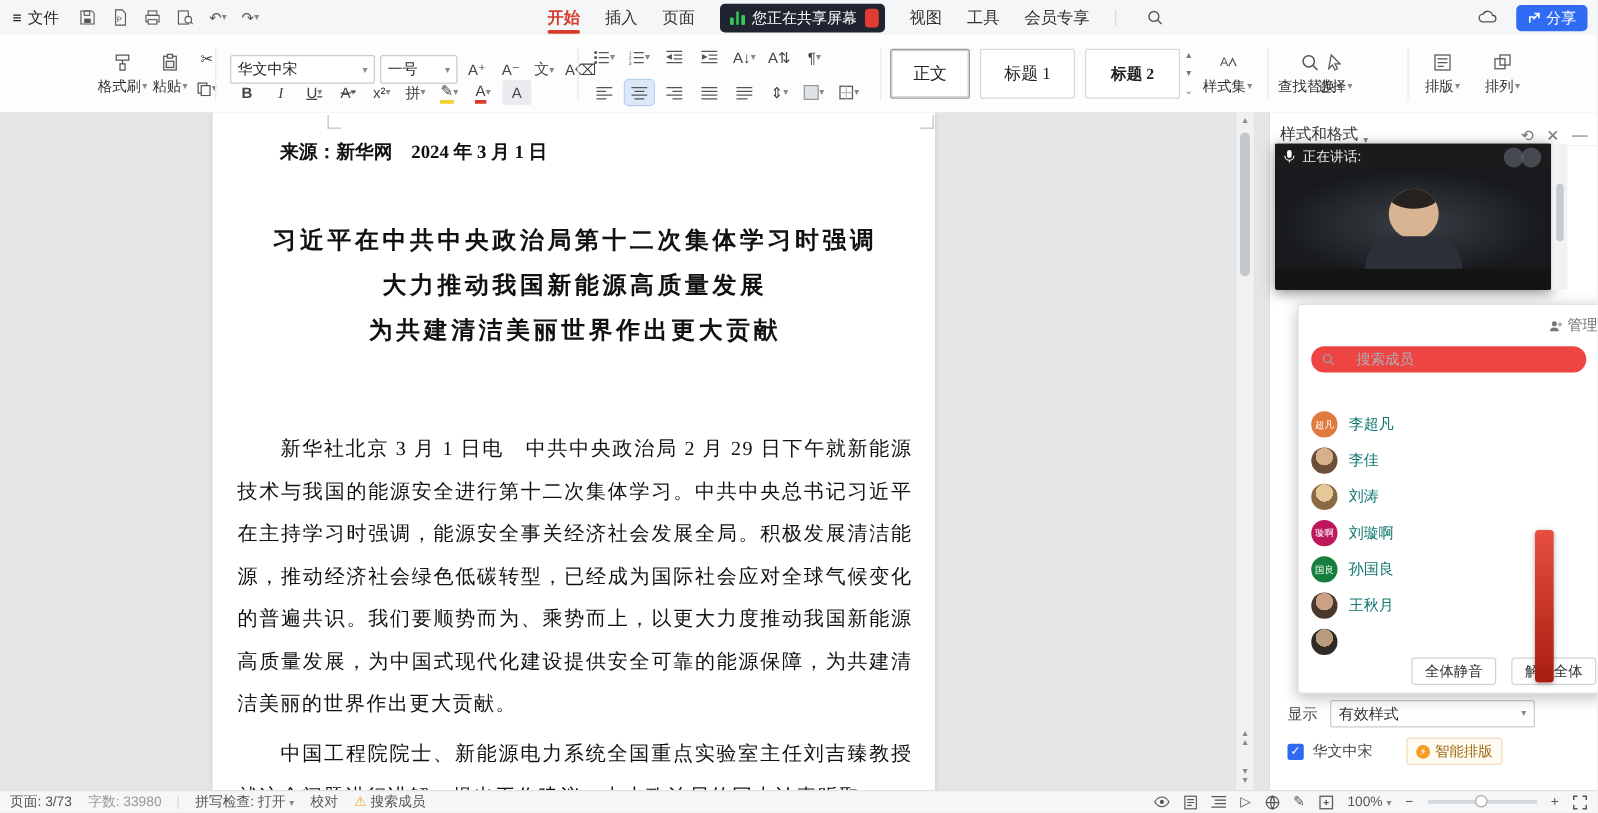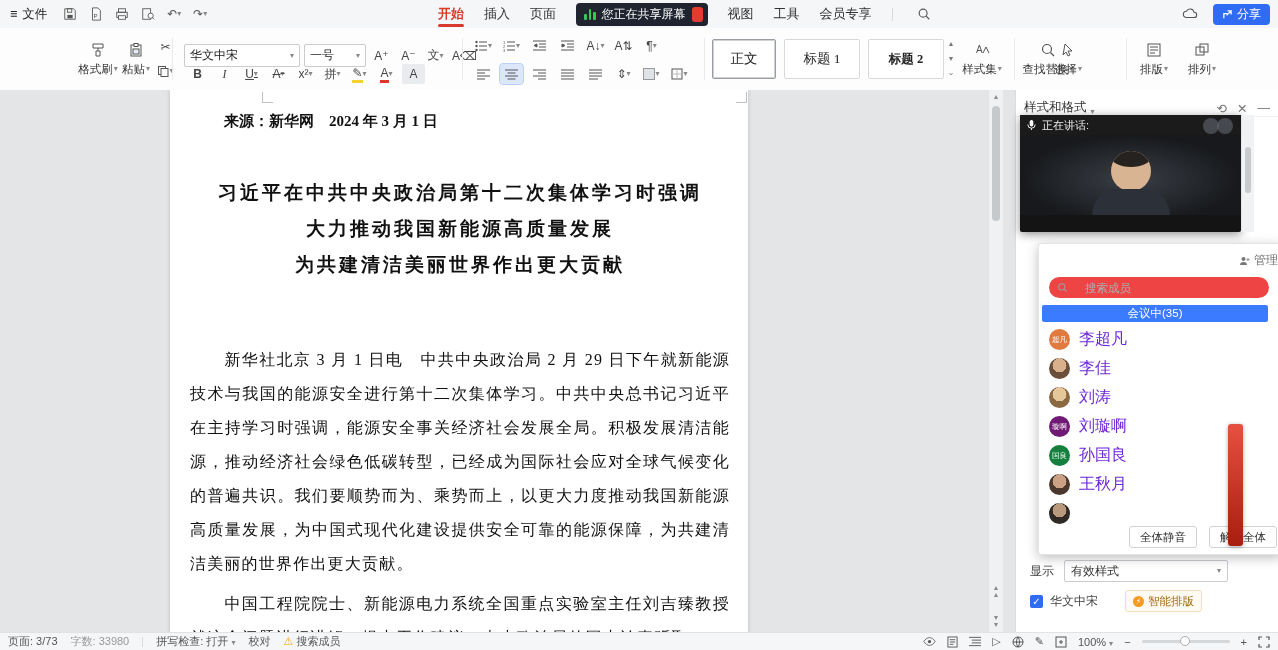--- a/index.html
+++ b/index.html
@@ -98,21 +98,21 @@
   .m-search{position:absolute;left:10px;top:33px;width:220px;height:21px;border-radius:11px;background:#ef4444;
             display:flex;align-items:center;gap:15px;padding:0 8px;box-sizing:border-box}
   .m-search input{border:none;outline:none;background:transparent;font-size:11.5px;color:#333;width:160px}
   .m-search input::placeholder{color:#aab0b6}
   .m-bluebar{position:absolute;left:3px;top:61px;width:226px;height:17px;background:#3a7bff;border-radius:2px;
              color:#fff;font-size:11.5px;display:flex;align-items:center;justify-content:center}
   .mrow{position:absolute;left:0;width:100%;height:29px;display:flex;align-items:center;gap:9px;padding-left:10px;
         box-sizing:border-box}
   .mav{width:21px;height:21px;border-radius:50%;flex:none;display:flex;align-items:center;justify-content:center;
        color:#fff;font-size:7.5px;letter-spacing:0;overflow:hidden}
-  .mname{font-size:16px;color:#6d28d9}
+  .mname{font-size:12px;color:#0f766e}
   .mav.photo1{background:radial-gradient(circle at 50% 35%,#d9b08c 0 40%,#6b4f3a 41% 100%)}
   .mav.photo2{background:radial-gradient(circle at 50% 35%,#e6c79a 0 40%,#8a6a43 41% 100%)}
   .mav.photo3{background:radial-gradient(circle at 50% 35%,#caa184 0 40%,#4a382c 41% 100%)}
   .mav.photo4{background:radial-gradient(circle at 50% 35%,#b99a7d 0 40%,#2f2a26 41% 100%)}
   .m-btns{position:absolute;left:0;top:280px;width:100%;height:26px;background:#fff;display:flex;gap:12px;
           padding-left:90px;box-sizing:border-box;align-items:center}
   .mini-btn{height:20px;border:1px solid #d0d3d6;border-radius:3px;background:#fff;font-size:11.5px;color:#333;
             display:flex;align-items:center;justify-content:center;padding:0 10px;white-space:nowrap}
   .red-banner{position:absolute;left:1228px;top:424px;width:15px;height:122px;z-index:7;border-radius:3px;
               background:linear-gradient(180deg,#e7503f,#a81d10);box-shadow:0 1px 4px rgba(0,0,0,.35)}
@@ -512,40 +512,37 @@
         </svg>
       <span>管理</span>
     </div>
     <div class="m-search">
       <svg class="svgi" width="11" height="11" viewBox="0 0 16 16">
           <circle cx="7" cy="7" r="4.5" fill="none" stroke="#9aa0a6" stroke-width="1.5"></circle>
           <path d="M10.5 10.5L14 14" stroke="#9aa0a6" stroke-width="1.5"></path>
         </svg>
       <input placeholder="搜索成员" style="">
     </div>
-    <div class="m-bluebar">
-        <span>会议中(35)</span>
-      </div>
 
     <div class="mrow" style="top:81px">
       <span class="mav" style="background:#e07a3f">
           <span>超凡</span>
         </span>
       <span class="mname">李超凡</span>
     </div>
     <div class="mrow" style="top:110px">
       <span class="mav photo1"></span>
       <span class="mname">李佳</span>
     </div>
     <div class="mrow" style="top:139px">
       <span class="mav photo2"></span>
       <span class="mname">刘涛</span>
     </div>
     <div class="mrow" style="top:168px">
-      <span class="mav" style="background:#701a75">
+      <span class="mav" style="background:#be185d">
           <span>璇啊</span>
         </span>
       <span class="mname">刘璇啊</span>
     </div>
     <div class="mrow" style="top:197px">
       <span class="mav" style="background:#15803d">
           <span>国良</span>
         </span>
       <span class="mname">孙国良</span>
     </div>

